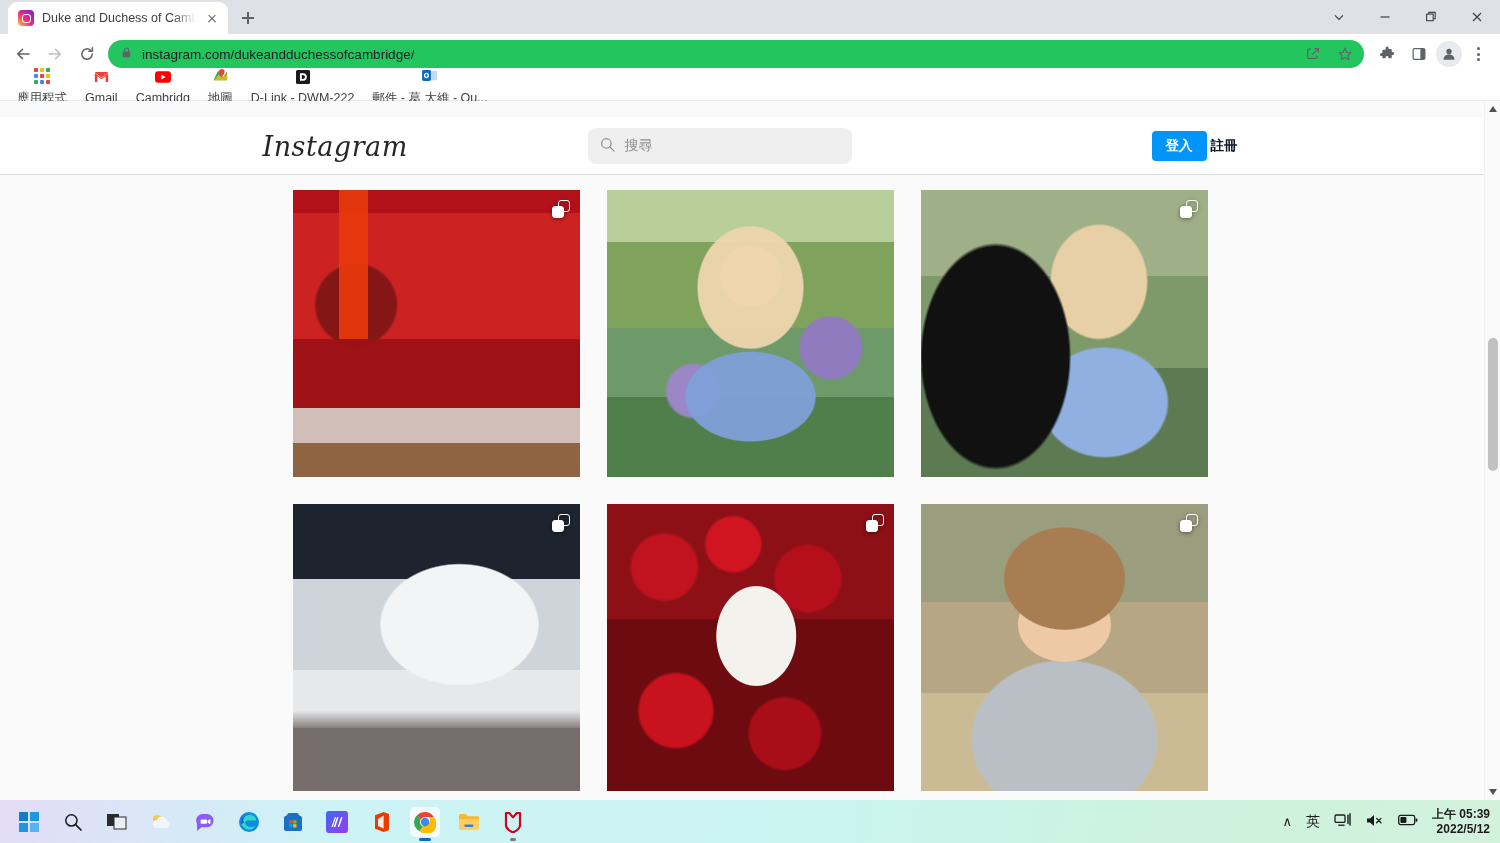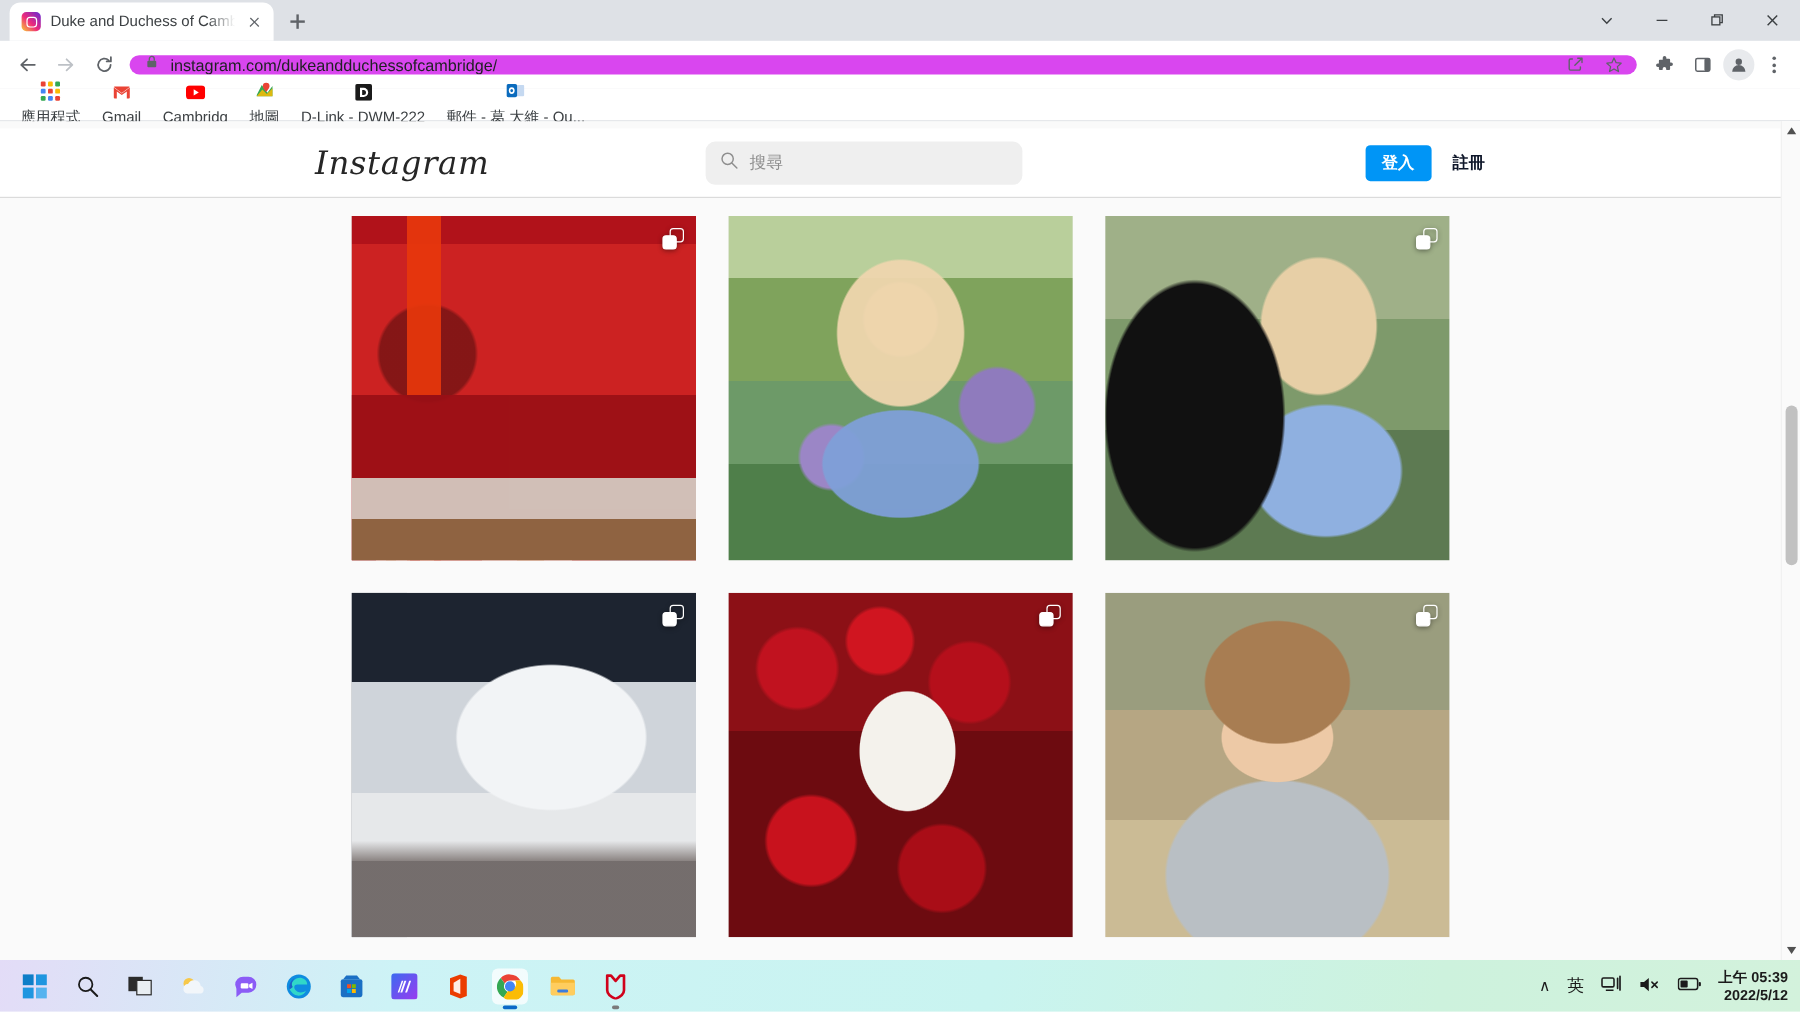--- a/index.html
+++ b/index.html
@@ -33,46 +33,46 @@
   .newtab:before,.newtab:after{content:"";position:absolute;background:#5f6368;}
   .newtab:before{left:8px;top:13.4px;width:12px;height:1.6px;}
   .newtab:after{left:13.2px;top:8px;width:1.6px;height:12px;}
 
   .wincontrols { position:absolute; right:0; top:0; height:34px; display:flex; }
   .wc { width:46px;height:34px;display:flex;align-items:center;justify-content:center;color:#3c4043;font-size:13px; }
 
   .toolbar { height:40px; background:#fff; display:flex; align-items:center; padding:0 8px; gap:2px; }
   .tbtn { width:30px;height:30px;display:flex;align-items:center;justify-content:center;border-radius:50%;color:#5f6368; }
   .omnibox {
-    flex:1; height:16px; background:#d946ef; border-radius:14px; margin:0 6px 0 4px;
+    flex:1; height:28px; background:#22c55e; border-radius:14px; margin:0 6px 0 4px;
     display:flex; align-items:center; padding:0 4px 0 12px; gap:9px;
   }
   .omnibox .url { font-size:13.5px; color:#202124; white-space:nowrap; overflow:hidden; }
   .omni-right { margin-left:auto; display:flex; align-items:center; gap:2px; }
   .avatar-btn { width:26px;height:26px;border-radius:50%;background:#e8eaed;display:flex;align-items:center;justify-content:center; }
   .kebab { width:28px;height:28px;display:flex;flex-direction:column;align-items:center;justify-content:center;gap:2.5px; }
   .kebab span{width:3px;height:3px;border-radius:50%;background:#5f6368;display:block;}
 
   .bookmarks { height:27px; background:#fff; display:flex; align-items:center; padding:0 10px; gap:4px; border-bottom:1px solid #e6e8eb; }
   .bm { display:flex; align-items:center; gap:6px; padding:3px 7px; border-radius:4px; font-size:12.5px; color:#3c4043; white-space:nowrap;flex-direction:column; }
   .bm-ico { width:16px;height:16px;flex:0 0 16px;display:flex;align-items:center;justify-content:center;font-size:11px; }
   .grid9 { display:grid; grid-template-columns:repeat(3,4px); grid-template-rows:repeat(3,4px); gap:2px; }
   .grid9 b { display:block;width:4px;height:4px;border-radius:1px; }
 
   
   .viewport { position:absolute; left:0; top:101px; width:1500px; height:699px; background:#fafafa; overflow:hidden; }
   .ig-header { height:58px; background:#fff; border-bottom:1px solid #dbdbdb; position:relative; }
-  .ig-inner { width:975px; margin:6px auto; height:58px; display:flex; align-items:center; position:relative; }
+  .ig-inner { width:975px; margin:16px auto; height:58px; display:flex; align-items:center; position:relative; }
   .ig-logo { font-family:"DejaVu Serif", serif; font-size:27px; font-style:italic; color:#262626; letter-spacing:.5px; }
   .ig-search {
     position:absolute; left:325px; width:264px; height:36px; background:#efefef; border-radius:8px;
     display:flex; align-items:center; gap:10px; padding:0 12px;
   }
   .ig-search .ph { color:#8e8e8e; font-size:14px; }
-  .ig-actions { position:absolute; right:0; display:flex; align-items:center; gap:18px; }
+  .ig-actions { position:absolute; right:0; display:flex; align-items:center; gap:4px; }
   .btn-login { background:#0095f6; color:#fff; border:none; border-radius:4px; font-size:13.5px; padding:6px 14px; font-weight:600; font-family:inherit; }
   .lnk-signup { color:#0f172a; font-size:13.5px; font-weight:600; }
 
   .ig-grid { width:915px; margin:0 auto; padding-top:15px; display:grid; grid-template-columns:repeat(3,287px); gap:27px; }
   .cell { width:287px; height:287px; position:relative; overflow:hidden; background:#efefef; }
   .cell .ph { position:absolute; inset:0; }
   .multi {
     position:absolute; top:10px; right:10px; width:18px; height:18px;
     filter: drop-shadow(0 1px 2px rgba(0,0,0,.45));
   }

